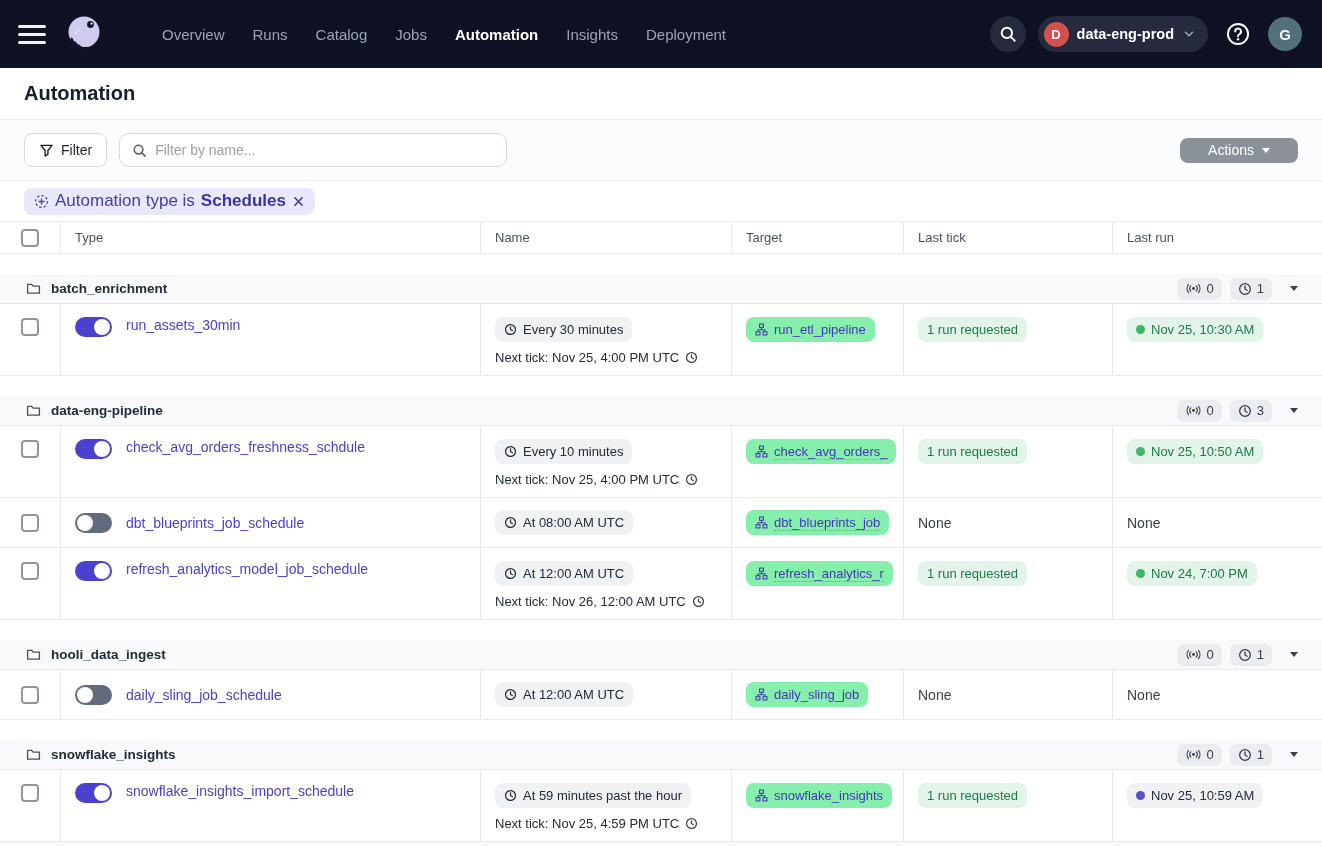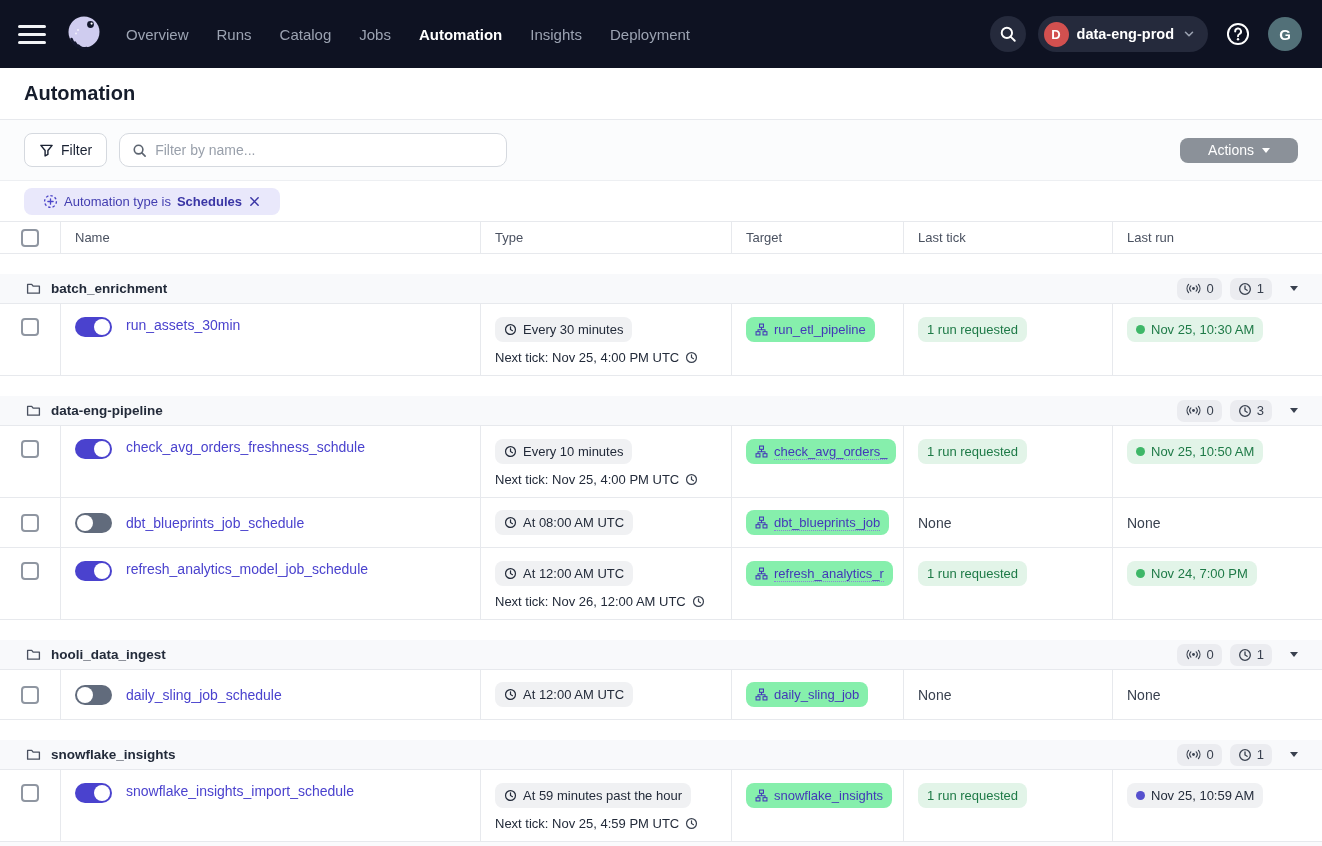--- a/index.html
+++ b/index.html
@@ -13,21 +13,21 @@
   svg { display:block; }
 
   
   .topnav{
     height:68px; background:#0E1222; display:flex; align-items:center;
     padding:0 20px 0 18px;
   }
   .hamburger{ width:28px; display:flex; flex-direction:column; gap:5px; cursor:pointer; margin-right:16px;}
   .hamburger span{ height:3px; background:#F2F3F6; border-radius:2px;}
   .logo{ width:44px; height:44px; margin-right:20px;}
-  .navlinks{ display:flex; gap:28px;}
+  .navlinks{ display:flex; gap:28px;margin-left:36px;}
   .navlink{ font-size:15px; color:#9CA3B2; cursor:pointer; text-decoration:none;}
   .navlink.active{ color:#FFFFFF; font-weight:700;}
   .topnav-right{ margin-left:auto; display:flex; align-items:center; gap:12px;}
   .circle-btn{ width:36px; height:36px; border-radius:50%; background:#252A3C;
     display:flex; align-items:center; justify-content:center; cursor:pointer;}
   .ws-pill{ height:36px; border-radius:18px; background:#252A3C; display:flex; align-items:center;
     gap:8px; padding:0 12px 0 6px; cursor:pointer;}
   .ws-avatar{ width:25px; height:25px; border-radius:50%; background:#D2504F; color:#fff;
     display:flex; align-items:center; justify-content:center; font-size:13px; font-weight:700;}
   .ws-name{ color:#fff; font-size:14.5px; font-weight:600;}
@@ -52,21 +52,21 @@
   .search-box input::placeholder{ color:#99A0AB;}
   .btn-actions{ margin-left:auto; height:25px; background:#8B9199; color:#fff; border:none;
     border-radius:8px; font-size:14px; font-weight:500; display:flex; align-items:center; gap:8px;
     padding:0 28px; cursor:pointer; font-family:inherit;}
   .caret-down{ width:0; height:0; border-left:4.5px solid transparent; border-right:4.5px solid transparent;
     border-top:5px solid currentColor; display:inline-block;}
 
   
   .chip-row{ background:#fff; height:40px; display:flex; align-items:center; padding:0 24px;}
   .chip{ background:#E9E8FB; border-radius:8px; height:27px; display:flex; align-items:center;
-    gap:6px; padding:0 19px; font-size:13px; color:#423DB0; cursor:pointer;}
+    gap:6px; padding:0 10px; font-size:17px; color:#423DB0; cursor:pointer;}
   .chip .chip-val{ font-weight:700; color:#3A35A5;}
   .chip .x-icon{ cursor:pointer;}
 
   
   .tbl{ background:#fff; border-top:1px solid #E7E9ED;}
   .trow{ display:grid; grid-template-columns:60px 420px 251px 172px 209px 1fr;
     border-bottom:1px solid #E7E9ED; background:#fff;}
   .cell{ padding:0 14px; display:flex; align-items:center;}
   .cell + .cell{ border-left:1px solid #E7E9ED;}
   .thead{ height:32px;}
@@ -241,22 +241,22 @@
       </svg>
   </div>
 </div>
 
 <div class="tbl">
 
   <div class="trow thead">
     <div class="cell c-check">
         <span class="checkbox"></span>
       </div>
+    <div class="cell">Type</div>
     <div class="cell">Name</div>
-    <div class="cell">Type</div>
     <div class="cell">Target</div>
     <div class="cell">Last tick</div>
     <div class="cell">Last run</div>
   </div>
 
   <div class="grow">
     <svg class="ic" width="15" height="15" style="color:#4A5160">
         <use href="#ic-folder"></use>
       </svg>
     <span class="gname">batch_enrichment</span>

